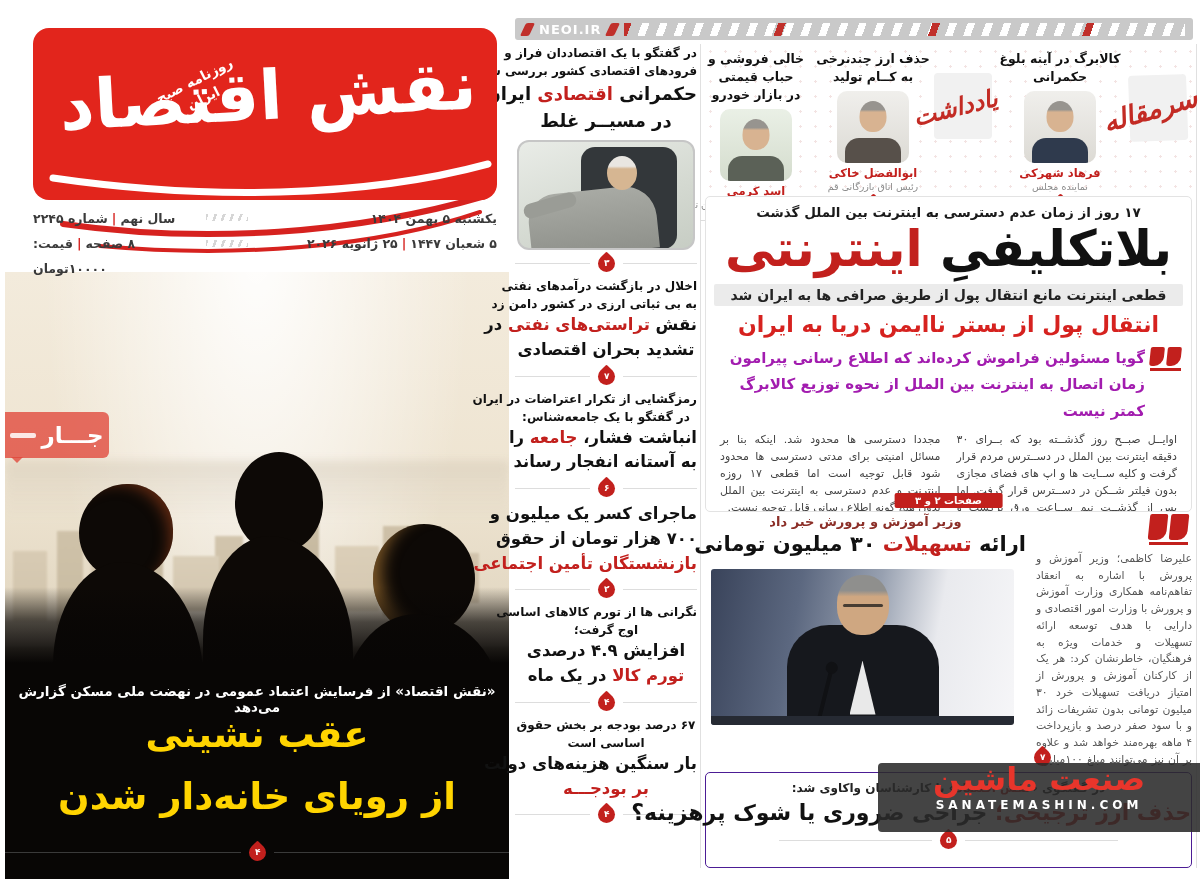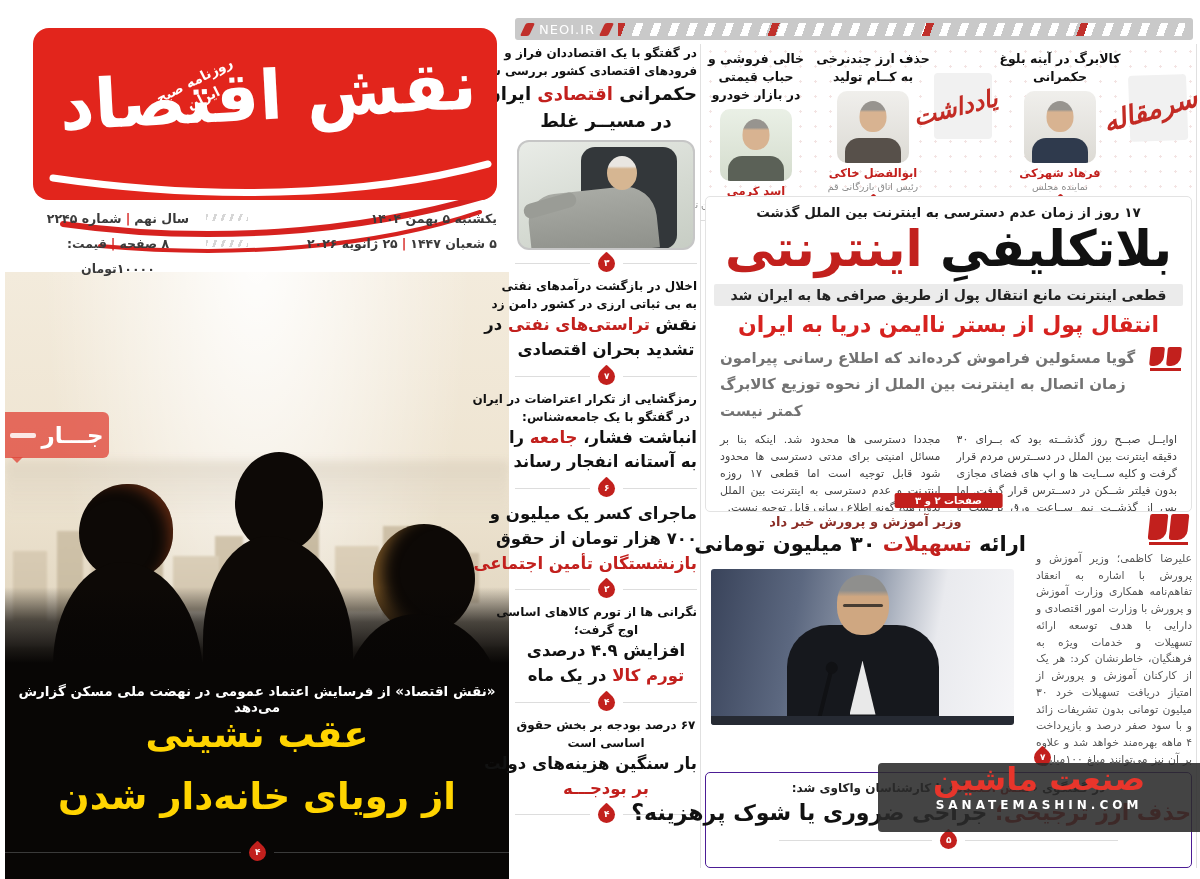--- a/index.html
+++ b/index.html
@@ -12,21 +12,21 @@
             border-radius:16px;z-index:5;}
   .m-title{position:absolute;right:14px;top:34px;width:430px;text-align:center;color:#fff;
            font-size:68px;font-weight:bold;transform:rotate(-3deg);letter-spacing:-2px;line-height:1;}
   .m-sub{position:absolute;left:118px;top:42px;width:96px;color:#fff;font-size:13.5px;font-weight:bold;
          transform:rotate(-27deg);text-align:center;line-height:1.45;}
   .m-inswoosh{position:absolute;left:0;bottom:-2px;width:100%;height:46px;}
   .swoosh{position:absolute;left:55px;top:192px;width:435px;height:70px;z-index:4;}
 
   .dl-right{position:absolute;left:252px;top:206px;width:245px;text-align:right;font-size:12.5px;
             font-weight:bold;color:#3a3a3a;line-height:2.0;z-index:6;}
-  .dl-left{position:absolute;left:33px;top:206px;width:170px;text-align:center;font-size:12.5px;
+  .dl-left{position:absolute;left:33px;top:206px;width:170px;text-align:left;font-size:12.5px;
            font-weight:bold;color:#3a3a3a;line-height:2.0;z-index:6;}
   .rp{color:#d6221f;font-weight:bold;padding:0 4px;}
   .deco{position:absolute;height:7px;background:repeating-linear-gradient(110deg,#d6d6d6 0 2.5px,transparent 2.5px 8px);z-index:3;}
 
   
   .hero{position:absolute;left:5px;top:272px;width:504px;height:607px;overflow:hidden;
         background:radial-gradient(ellipse at 50% -5%,rgba(255,255,255,.95),rgba(255,255,255,0) 60%),
                    linear-gradient(180deg,#f3ebdc 0%,#eee4d1 35%,#e3d8c3 55%,#d8ccb6 75%,#cfc3ad 100%);}
   .city{position:absolute;left:0;right:0;top:36%;height:33%;filter:blur(.8px);opacity:.9;background-repeat:no-repeat;
     background-image:
@@ -63,21 +63,21 @@
       font-size:13.5px;font-weight:bold;}
   .hp-h1{position:absolute;left:0;right:0;top:126px;text-align:center;color:#ffd400;
       font-size:37px;font-weight:bold;}
   .hp-h2{position:absolute;left:0;right:0;top:188px;text-align:center;color:#ffd400;
       font-size:37px;font-weight:bold;}
   .hp-mrk{position:absolute;left:0;right:0;top:252px;}
 
   
   .neoi{position:absolute;left:515px;top:18px;width:678px;height:22px;background:#c9c9c9;border-radius:3px;
         display:flex;align-items:center;direction:ltr;padding:0 8px;gap:7px;z-index:5;}
-  .neoi-site{color:#fff;font-weight:normal;font-size:13px;letter-spacing:1px;}
+  .neoi-site{color:#fff;font-weight:bold;font-size:13px;letter-spacing:1px;}
   .rslash{width:9px;height:13px;background:#c0302b;transform:skewX(-25deg);border-radius:2px;flex:0 0 auto;}
   .slashes{flex:1;height:13px;
       background:repeating-linear-gradient(110deg,#c0302b 0 7px,transparent 7px 145px),
                  repeating-linear-gradient(110deg,#ffffff 0 7px,transparent 7px 17px);}
 
   
   .hdr-bg{position:absolute;left:703px;top:44px;width:497px;height:150px;
       background-image:radial-gradient(#f3e3e2 1.2px,transparent 1.4px);background-size:15px 15px;}
   .callig{position:absolute;color:#c32b24;font-weight:bold;font-style:italic;text-align:center;z-index:2;}
   .callig::before{content:'';position:absolute;left:50%;top:50%;width:58px;height:66px;background:#f1f1f1;
@@ -130,21 +130,21 @@
   
   .main-story{position:absolute;left:705px;top:196px;width:487px;height:316px;border:1px solid #e3e3e3;
       border-radius:5px;background:#fff;text-align:center;padding-top:7px;overflow:hidden;z-index:3;}
   .ms-kicker{font-size:13.5px;font-weight:bold;color:#1a1a1a;}
   .ms-h{font-size:50px;font-weight:bold;line-height:1.1;letter-spacing:-1.5px;white-space:nowrap;margin-top:2px;}
   .ms-graybar{display:inline-block;background:#ebebeb;color:#222;font-size:14px;font-weight:bold;
       padding:3px 16px;border-radius:2px;margin-top:7px;}
   .ms-sub{color:#d6221f;font-size:22px;font-weight:bold;margin-top:6px;letter-spacing:-.5px;}
   .ms-leadwrap{position:relative;margin-top:8px;padding:0 46px 0 14px;text-align:right;}
   .ms-leadwrap .qicon{position:absolute;right:10px;top:2px;}
-  .ms-lead{font-size:15px;font-weight:bold;line-height:1.75;color:#737373;text-align:left;}
+  .ms-lead{font-size:15px;font-weight:bold;line-height:1.75;color:#a21caf;text-align:right;}
   .ms-body{margin-top:7px;padding:0 14px;font-size:11px;color:#444;line-height:1.55;text-align:justify;
       column-count:2;column-gap:16px;height:86px;overflow:hidden;}
   .ptag{position:absolute;bottom:3px;left:50%;transform:translateX(-50%);background:#c2201d;color:#fff;
       font-size:10px;font-weight:bold;padding:2px 21px;border-radius:2px;}
 
   
   .edu{position:absolute;left:705px;top:514px;width:487px;height:256px;z-index:3;}
   .edu-right{position:absolute;right:0;top:0;width:160px;height:256px;overflow:hidden;}
   .edu-right .qicon-lg{margin-right:4px;}
   .edu-body{margin-top:6px;font-size:10.8px;color:#555;line-height:1.55;text-align:justify;padding-left:4px;}

